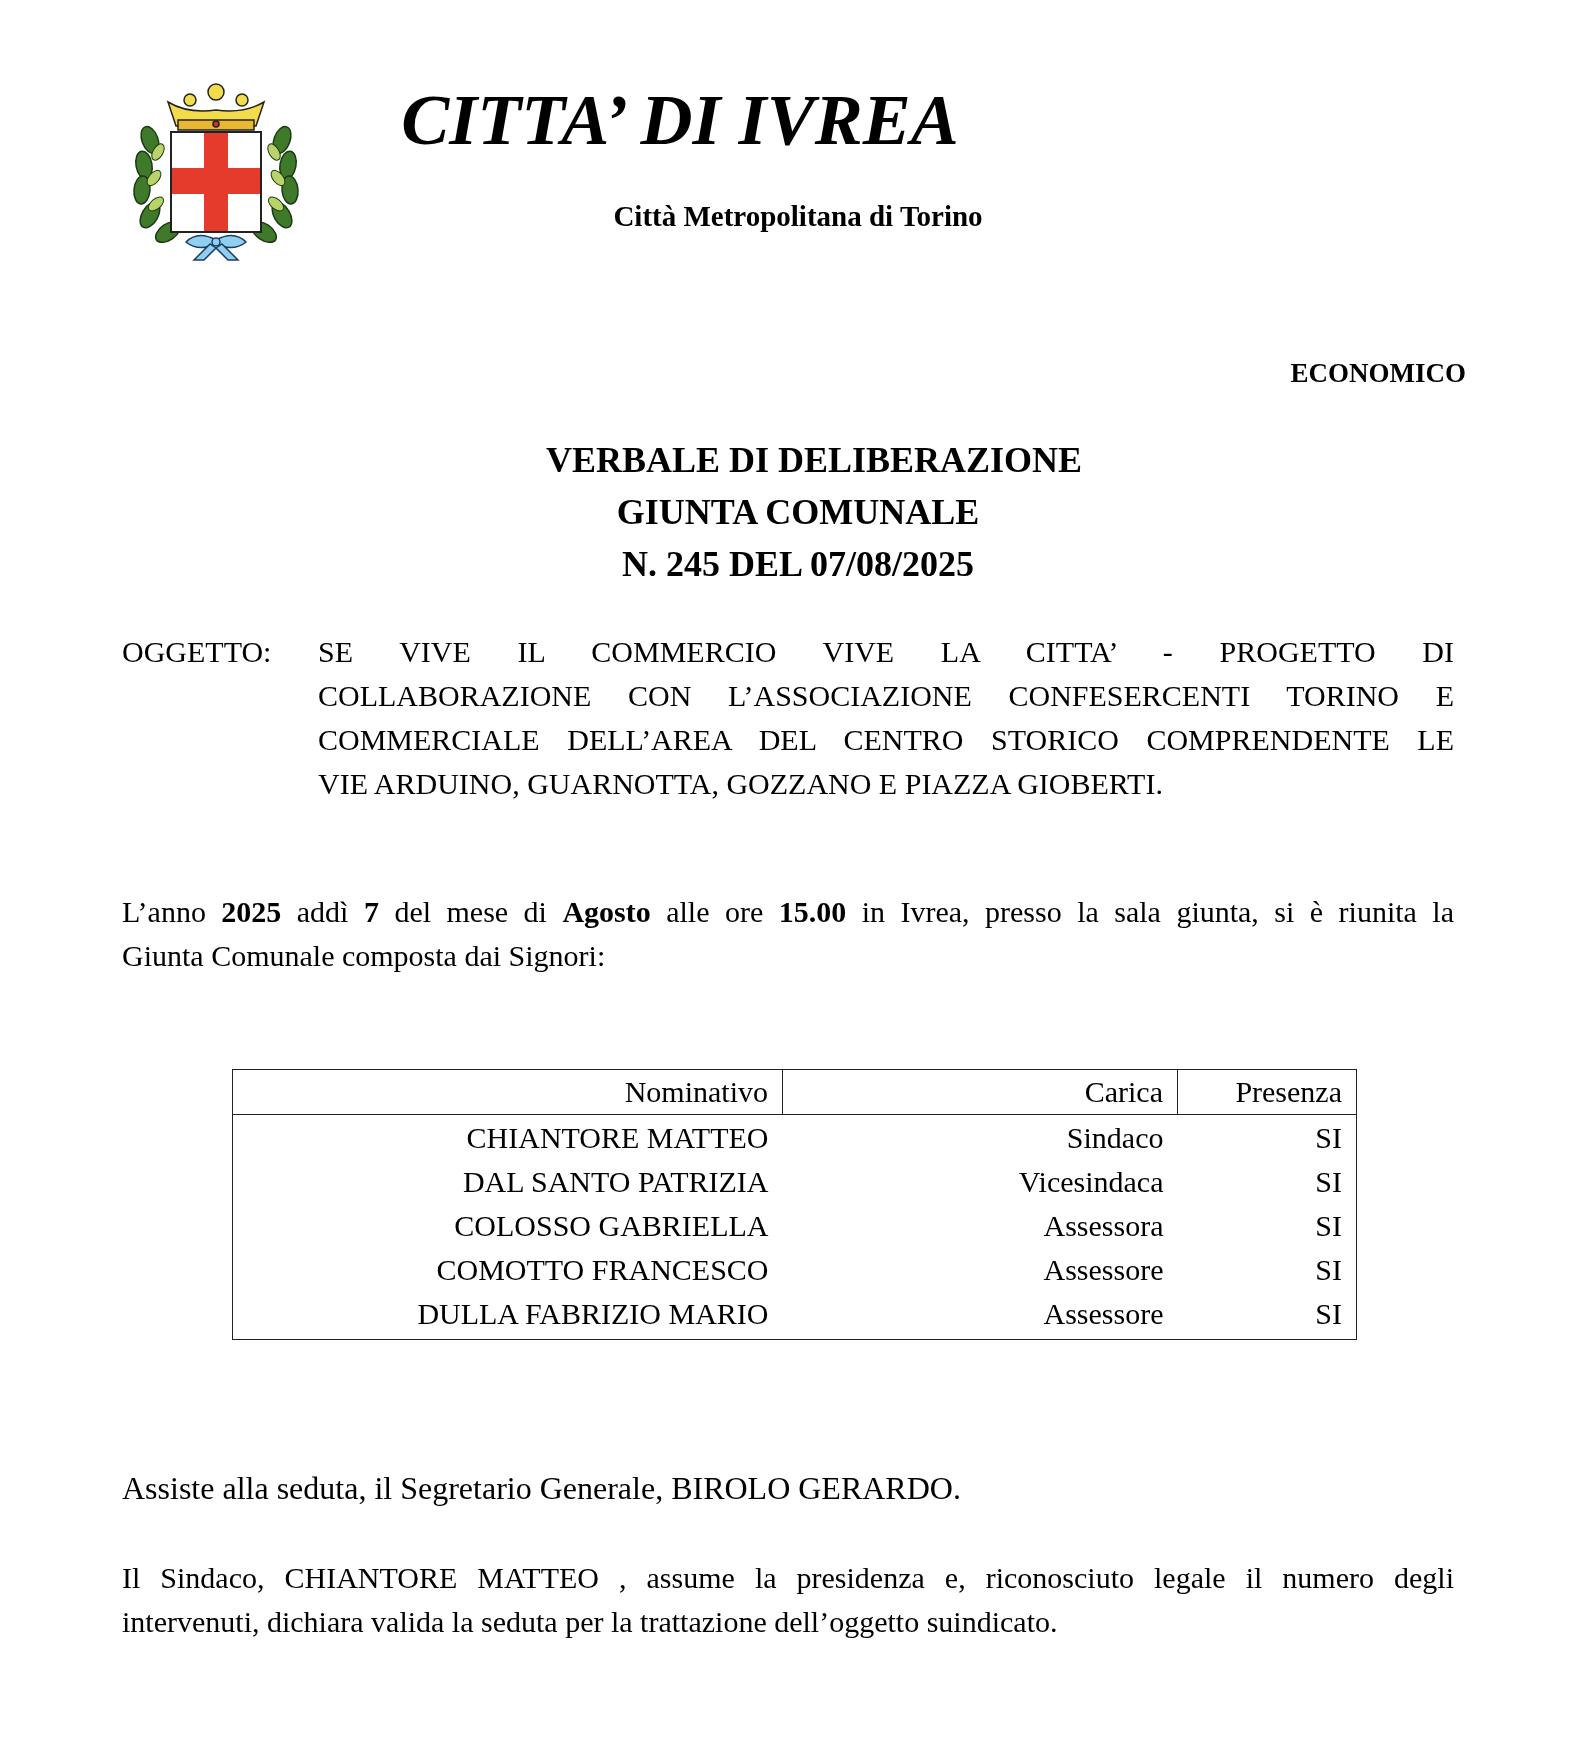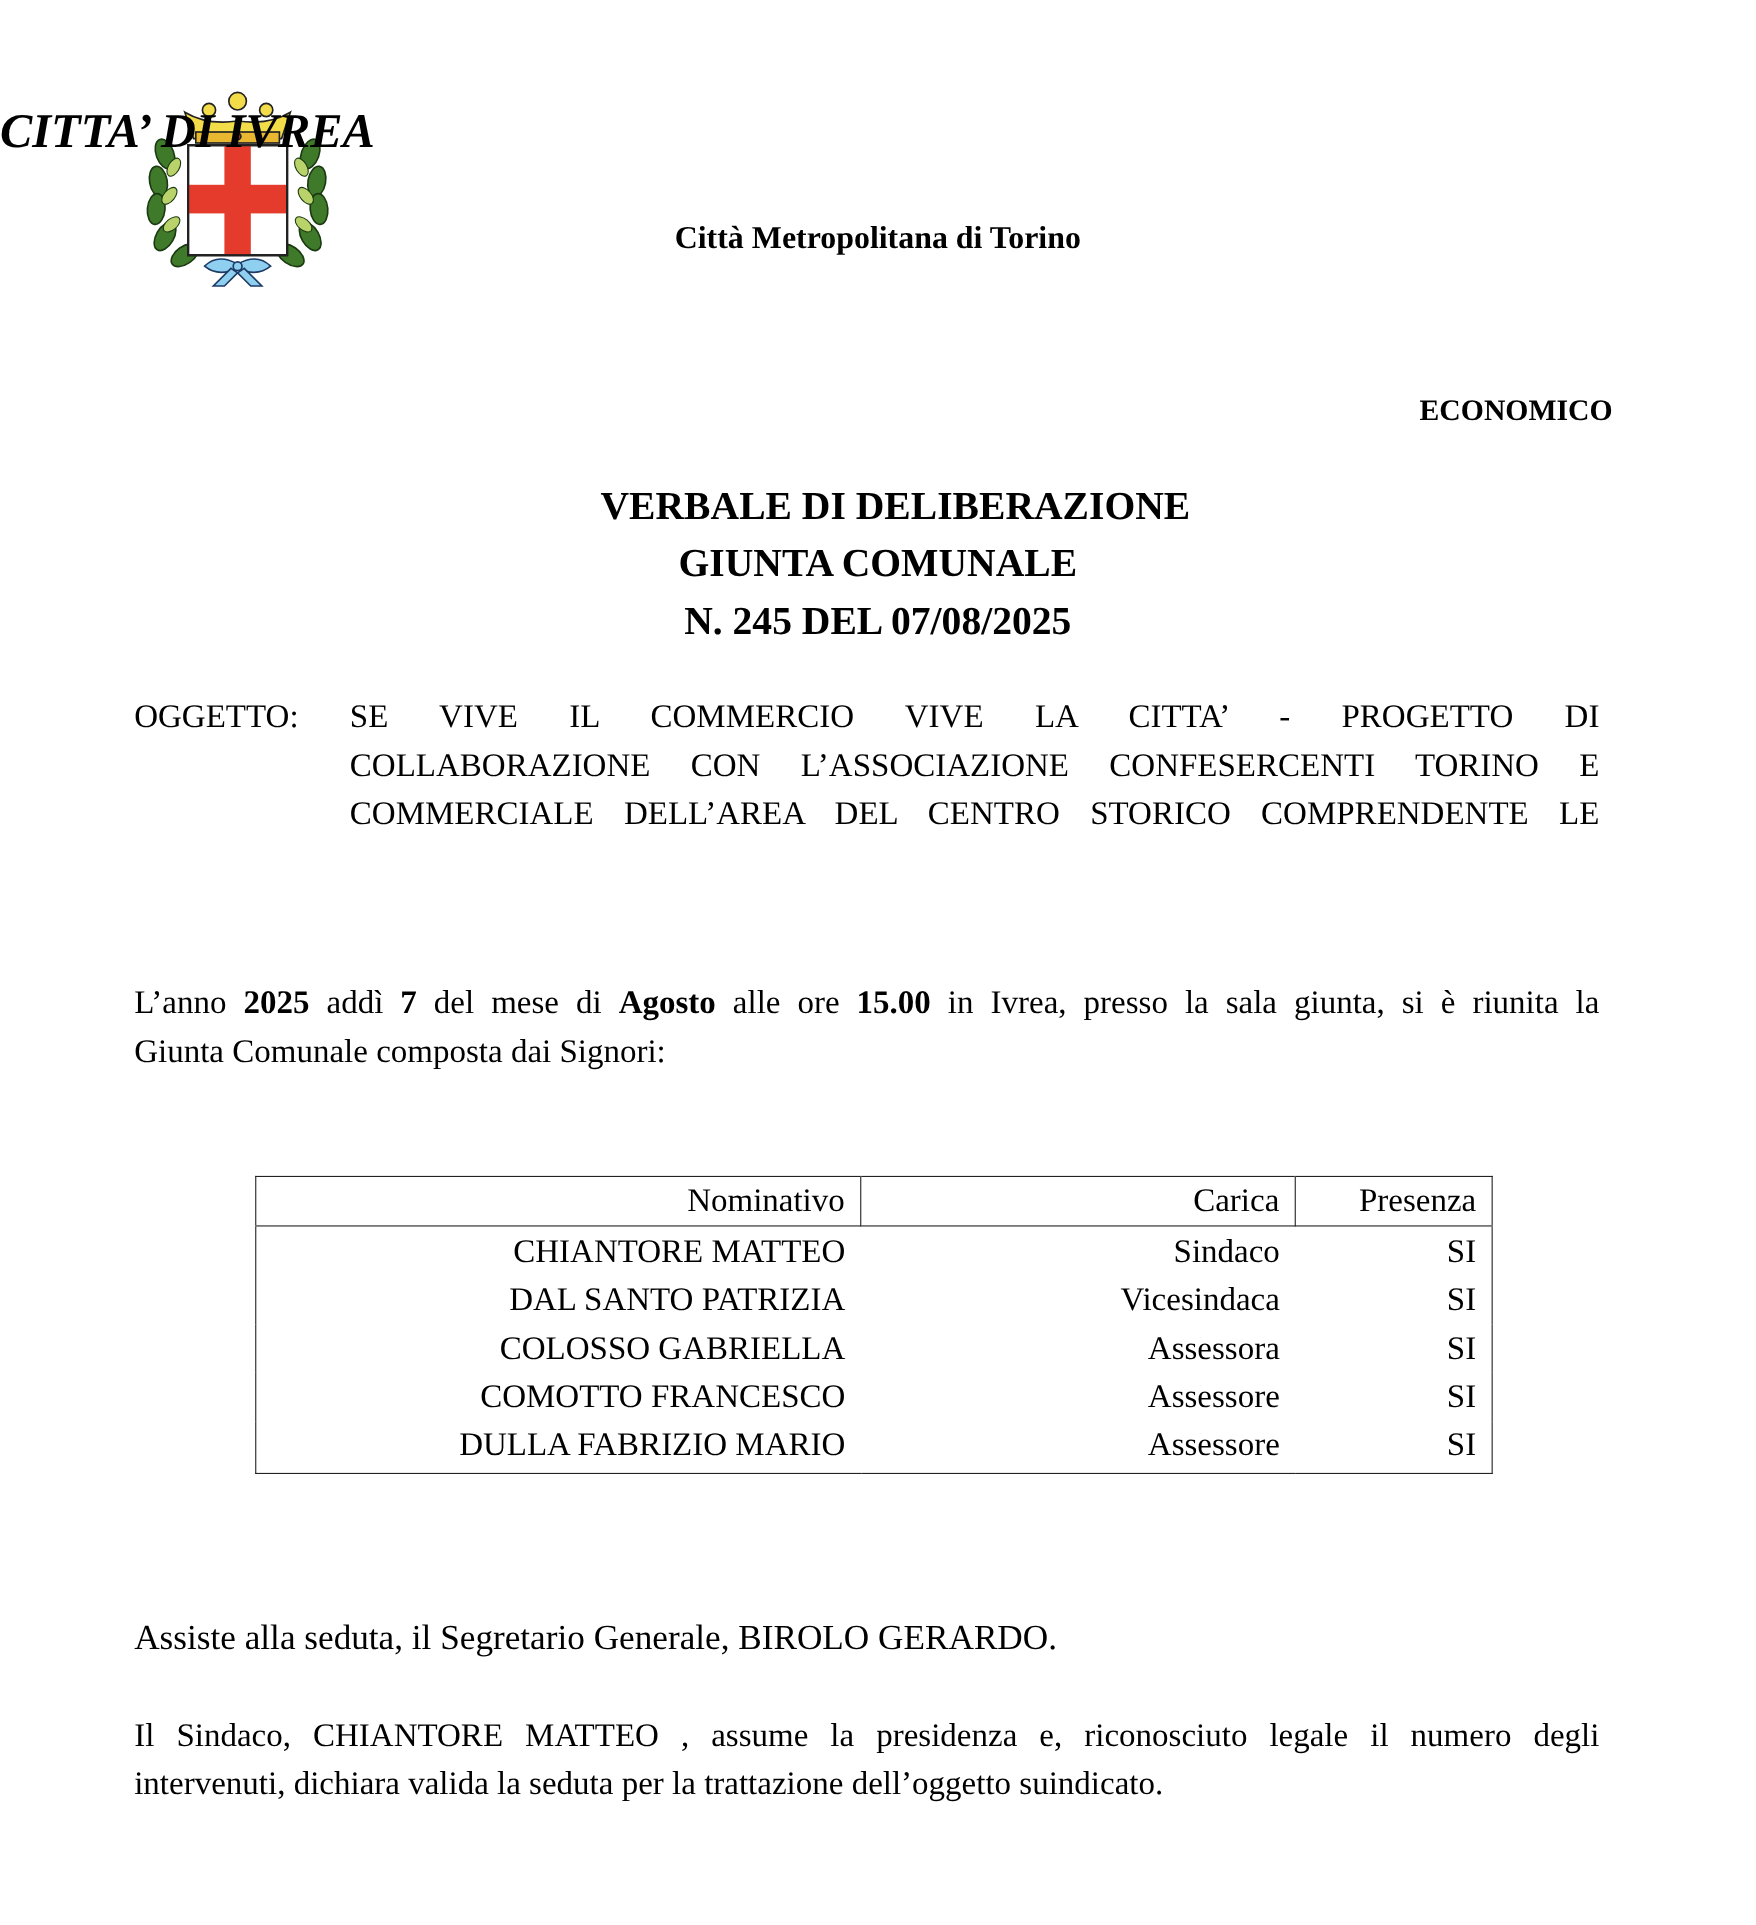--- a/index.html
+++ b/index.html
@@ -3,22 +3,22 @@
 <meta charset="utf-8">
 <style>
   html, body { margin: 0; padding: 0; background: #ffffff; }
   body {
     width: 1596px; height: 1750px; position: relative; overflow: hidden;
     font-family: "Liberation Serif", "DejaVu Serif", serif; color: #000;
   }
   .abs { position: absolute; }
   #crest { left: 128px; top: 80px; width: 176px; height: 182px; }
   #city-title {
-    left: 0; width: 1360px; top: 80px; text-align: left;
-    font-size: 44px; font-weight: bold; font-style: italic; line-height: 80px;
+    left: 0; width: 1360px; top: 80px; text-align: center;
+    font-size: 72px; font-weight: bold; font-style: italic; line-height: 80px;
     padding-left: 0px;
   }
   #city-title span { display: inline-block; margin-left: 0px; }
   #city-subtitle {
     left: 0; width: 1596px; top: 198px; text-align: center;
     font-size: 29px; font-weight: bold; line-height: 36px;
   }
   #originale {
     right: 130px; top: 356px; font-size: 27px; font-weight: bold; line-height: 34px;
   }
@@ -117,20 +117,21 @@
 
 <div id="h1" class="abs heading-line">VERBALE DI DELIBERAZIONE</div>
 <div id="h2" class="abs heading-line">GIUNTA COMUNALE</div>
 <div id="h3" class="abs heading-line">N. 245  DEL 07/08/2025</div>
 
 <div id="oggetto-label" class="abs">OGGETTO:</div>
 <div id="oggetto-text" class="abs">
   <span class="l j">SE VIVE IL COMMERCIO VIVE LA CITTA’ - PROGETTO DI</span>
   <span class="l j">COLLABORAZIONE CON L’ASSOCIAZIONE CONFESERCENTI TORINO E</span>
   <span class="l j">COMMERCIALE DELL’AREA DEL CENTRO STORICO COMPRENDENTE LE</span>
+  <span class="l">VIE ARDUINO, GUARNOTTA, GOZZANO E PIAZZA GIOBERTI.</span>
 </div>
 
 <div id="intro" class="abs">
   <span class="j"><span>L’anno </span><b>2025</b><span> addì </span><b>7</b><span> del mese di </span><b>Agosto</b><span> alle ore </span><b>15.00</b><span> in Ivrea, presso la sala giunta, si è riunita la</span></span>
   <span>Giunta Comunale composta dai Signori:</span>
 </div>
 
 <table id="table" class="abs">
   <thead>
     <tr>

